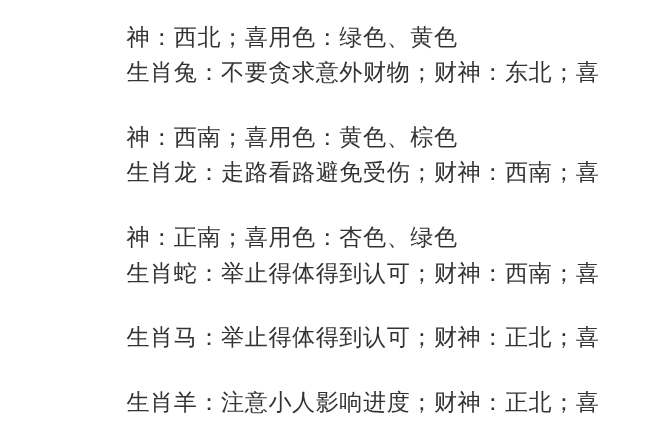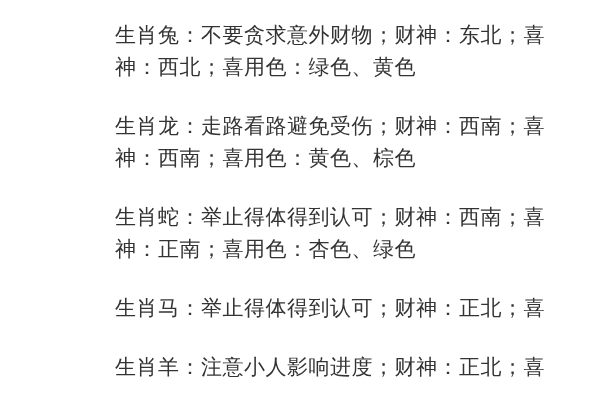--- a/index.html
+++ b/index.html
@@ -33,32 +33,32 @@
     font-weight: 400;
     white-space: nowrap;
   }
 </style>
 </head>
 <body>
 
 <main class="article">
 
   <p class="entry">
+    <span class="line">神：西北；喜用色：绿色、黄色</span>
     <span class="line">生肖兔：不要贪求意外财物；财神：东北；喜</span>
-    <span class="line">神：西北；喜用色：绿色、黄色</span>
   </p>
 
   <p class="entry">
+    <span class="line">神：西南；喜用色：黄色、棕色</span>
     <span class="line">生肖龙：走路看路避免受伤；财神：西南；喜</span>
-    <span class="line">神：西南；喜用色：黄色、棕色</span>
   </p>
 
   <p class="entry">
+    <span class="line">神：正南；喜用色：杏色、绿色</span>
     <span class="line">生肖蛇：举止得体得到认可；财神：西南；喜</span>
-    <span class="line">神：正南；喜用色：杏色、绿色</span>
   </p>
 
   <p class="entry">
     <span class="line">生肖马：举止得体得到认可；财神：正北；喜</span>
   </p>
 
   <p class="entry">
     <span class="line">生肖羊：注意小人影响进度；财神：正北；喜</span>
   </p>
 

